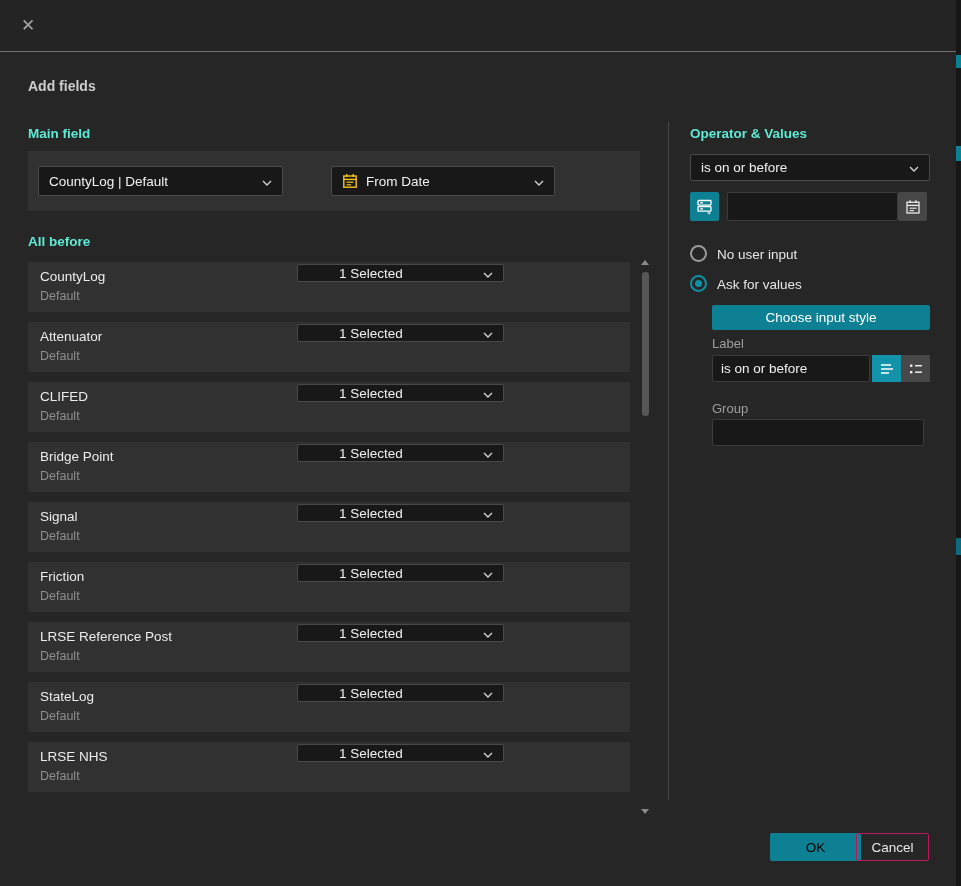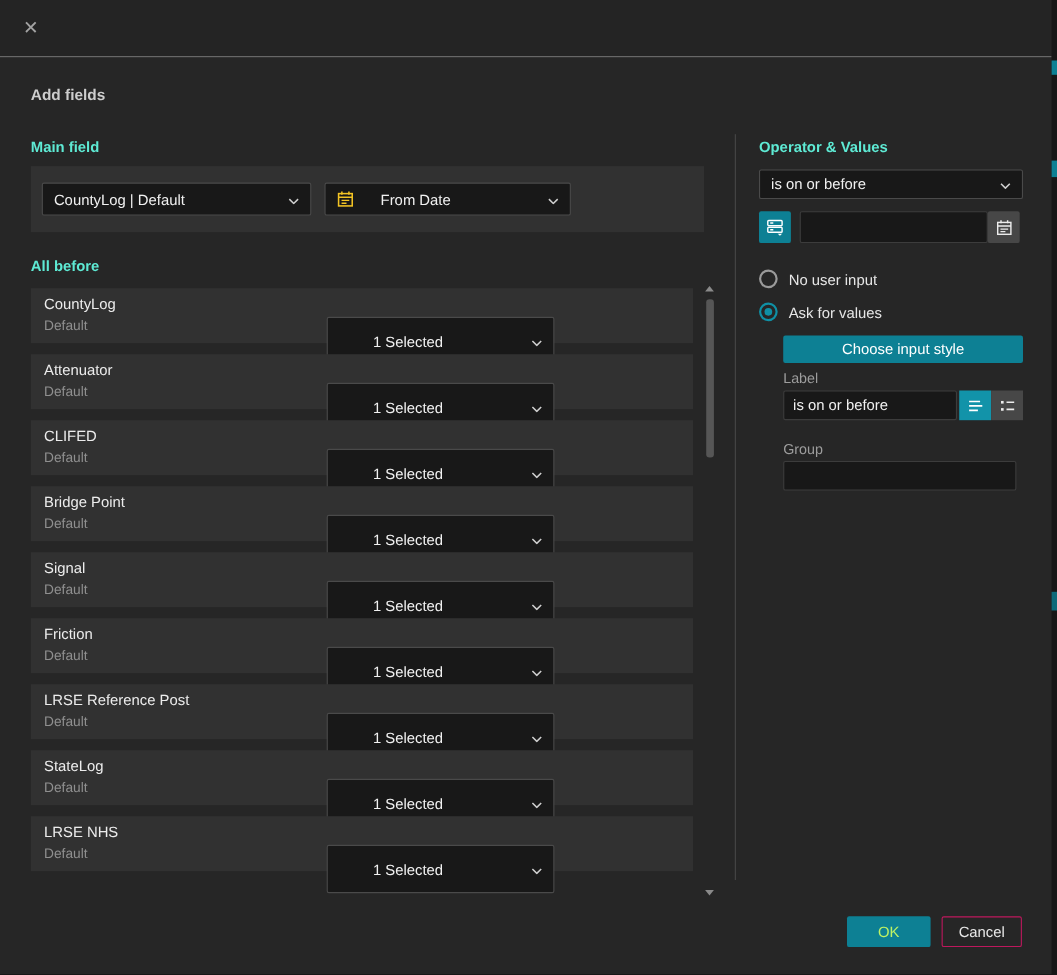--- a/index.html
+++ b/index.html
@@ -37,29 +37,29 @@
   .txt{
     background:#181818;border:1px solid #3c3c3c;border-radius:2px;
     color:#f1f1f1;font-size:13.5px;padding:0 8px;box-sizing:border-box;outline:none;
   }
   
   .main-panel{
     position:absolute;left:28px;top:151px;width:612px;height:60px;
     background:#313131;display:flex;align-items:center;padding:0 10px;box-sizing:border-box;gap:12px;
   }
   .dd-source{width:245px;height:30px;}
-  .dd-field{width:224px;height:30px;gap:24px;}
+  .dd-field{width:224px;height:30px;gap:8px;margin-left:36px;}
   
   .field-list{position:absolute;left:28px;top:262px;width:602px;}
   .field-row{
     position:relative;height:50px;margin-bottom:10px;background:#313131;
   }
   .field-name{position:absolute;left:12px;top:7px;font-size:13.5px;color:#ececec;}
   .field-sub{position:absolute;left:12px;top:27px;font-size:12.5px;color:#8f8f8f;}
-  .field-dd{position:absolute;left:269px;top:26px;width:207px;height:44px;padding-left:41px;}
+  .field-dd{position:absolute;left:269px;top:2px;width:207px;height:18px;padding-left:41px;}
   
   .scrollbar{position:absolute;left:641px;top:258px;width:9px;height:558px;}
   .sb-arrow{position:absolute;left:0;width:0;height:0;border-left:4.5px solid transparent;border-right:4.5px solid transparent;}
   .sb-up{top:2px;border-bottom:5px solid #8a8a8a;}
   .sb-down{bottom:2px;border-top:5px solid #8a8a8a;}
   .sb-thumb{position:absolute;left:1px;top:14px;width:7px;height:144px;background:#565656;border-radius:3px;}
   
   .v-divider{position:absolute;left:668px;top:122px;width:1px;height:678px;background:#474747;}
   
   .op-panel{position:absolute;left:690px;top:120px;width:240px;}
@@ -91,22 +91,22 @@
   .cap-label{left:22px;top:216px;}
   .cap-hint{left:22px;top:281px;}
   .label-row{position:absolute;left:22px;top:235px;width:218px;height:27px;}
   .label-input{position:absolute;left:0;top:0;width:158px;height:27px;}
   .btn-ico{position:absolute;top:0;width:29px;height:27px;border:none;border-radius:0;display:flex;align-items:center;justify-content:center;cursor:pointer;padding:0;}
   .btn-ico.active{background:#1293a9;left:160px;}
   .btn-ico.idle{background:#474747;left:189px;}
   .hint-input{position:absolute;left:22px;top:299px;width:212px;height:27px;}
   
   .btn-ok{
-    position:absolute;left:770px;top:833px;width:76px;height:28px;border:none;border-radius:2px;
-    background:#0d8094;color:#bef264;font-size:13.5px;cursor:pointer;
+    position:absolute;left:770px;top:833px;width:91px;height:28px;border:none;border-radius:2px;
+    background:#0d8094;color:#000000;font-size:13.5px;cursor:pointer;
     font-family:"Liberation Sans","DejaVu Sans",sans-serif;
   }
   .btn-cancel{
     position:absolute;left:856px;top:833px;width:73px;height:28px;border-radius:2px;
     background:transparent;border:1px solid #be185d;color:#e8e8e8;font-size:13.5px;cursor:pointer;
     font-family:"Liberation Sans","DejaVu Sans",sans-serif;
   }
   
   .app-strip{position:absolute;left:956px;top:0;width:5px;height:886px;background:#171717;}
   .strip-accent{position:absolute;left:0;width:5px;background:#0d8094;}

